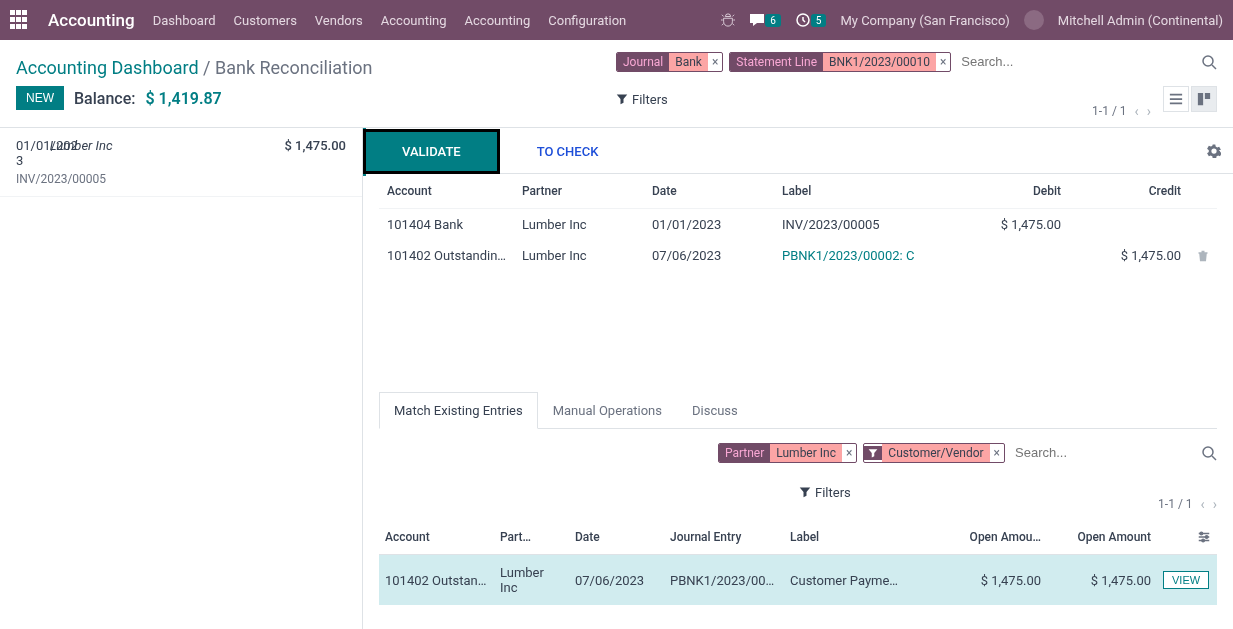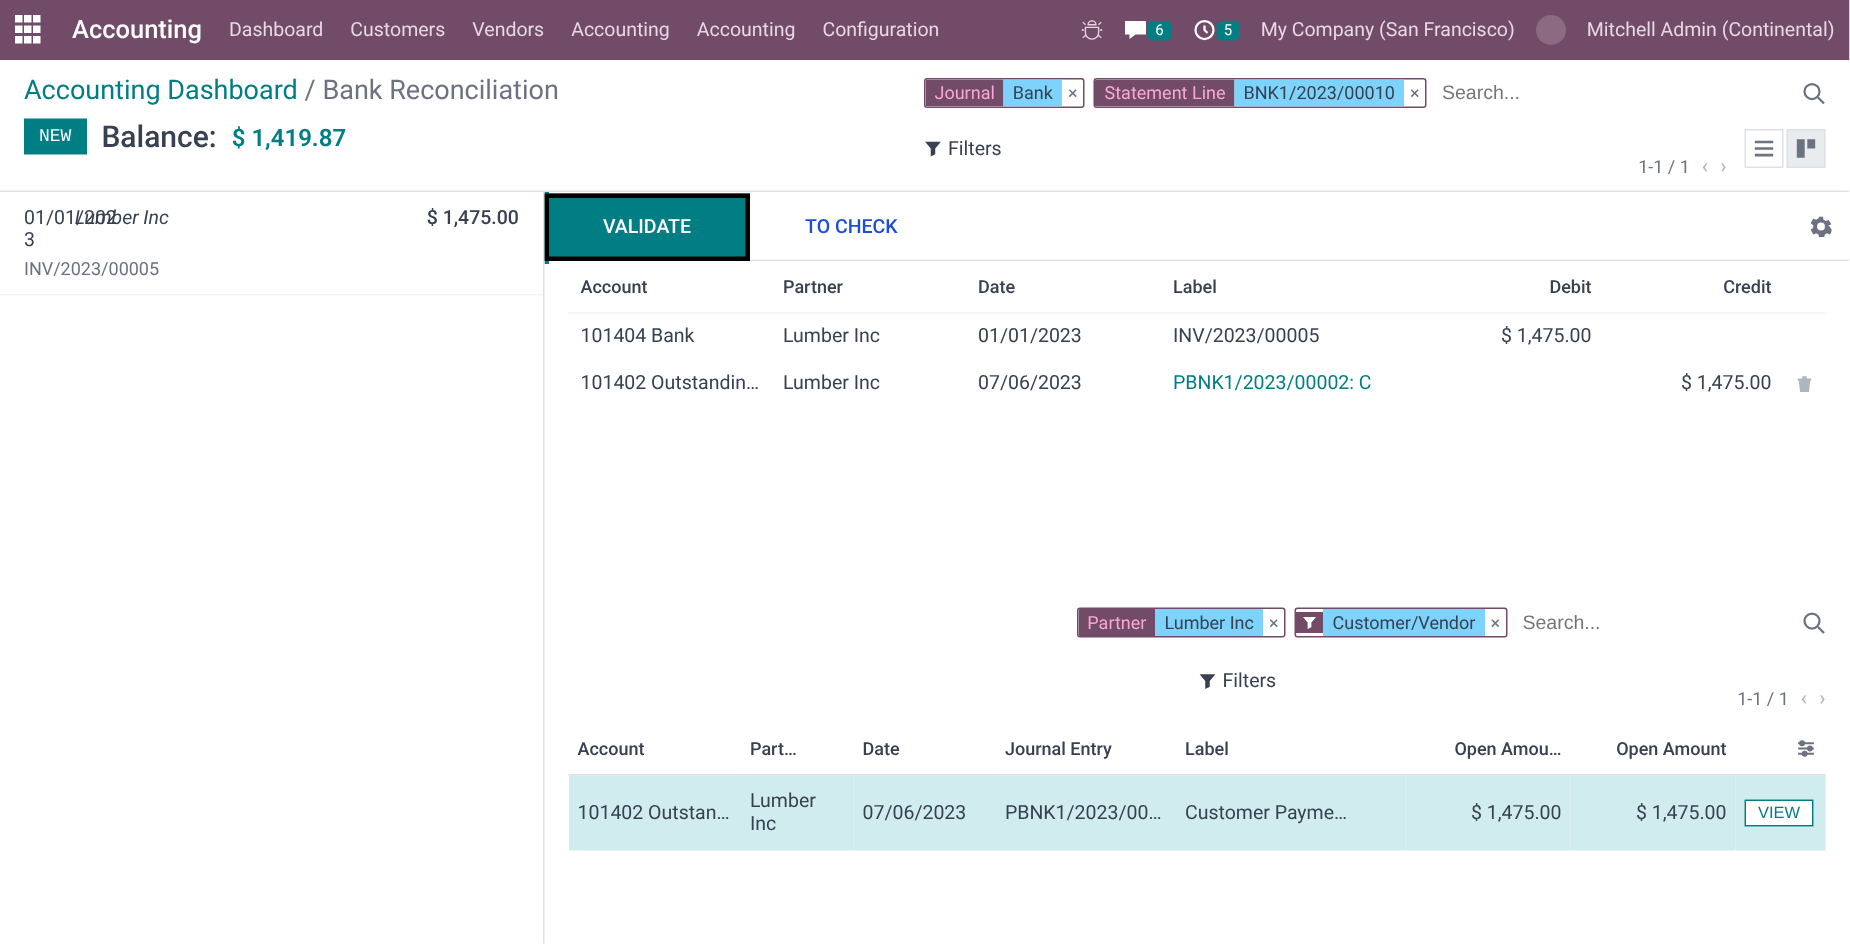--- a/index.html
+++ b/index.html
@@ -10,34 +10,34 @@
 .topnav .apps-icon { width: 20px; height: 20px; display: flex; flex-wrap: wrap; gap: 1px; cursor: pointer; }
 .topnav .apps-icon span { width: 5px; height: 5px; background: #fff; }
 .topnav .brand { font-size: 17px; font-weight: 500; }
 .topnav .navlink { color: #e5d9e2; font-size: 13px; cursor: pointer; }
 .topnav .right { margin-left: auto; display: flex; align-items: center; gap: 14px; }
 .topnav .pill { display: flex; align-items: center; gap: 2px; }
 .badge { background: #017E84; color: #fff; font-size: 10px; padding: 1px 5px; border-radius: 3px; margin-left: -2px; }
 .avatar { width: 20px; height: 20px; border-radius: 50%; background: #8b6a82; display: inline-block; }
 
 
-.breadcrumb-bar { display: flex; align-items: flex-start; padding: 10px 16px 0 16px; border-bottom: 1px solid #dee2e6; }
+.breadcrumb-bar { display: flex; align-items: center; padding: 10px 16px 0 16px; border-bottom: 1px solid #dee2e6; }
 .breadcrumb-left { flex: 0 0 600px; }
 .breadcrumb { font-size: 18px; color: #6b7280; margin-bottom: 8px; }
 .breadcrumb .root { color: #017E84; cursor: pointer; }
 .balance-row { display: flex; align-items: center; gap: 10px; margin-bottom: 10px; }
-.btn-new { background: #017E84; color: #fff; padding: 5px 10px; font-size: 12px; font-weight: 500; border: none; cursor: pointer; font-family: Liberation Mono, monospace; }
-.balance-label { font-size: 20px; font-weight: 500; color: #374151; }
+.btn-new { background: #017E84; color: #fff; padding: 5px 10px; font-size: 12px; font-weight: 500; border: none; cursor: pointer; }
+.balance-label { font-size: 16px; font-weight: 500; color: #374151; }
 .balance-val { font-size: 16px; font-weight: 600; color: #017E84; }
 
 .breadcrumb-right { flex: 1; }
 .search-row { display: flex; align-items: center; gap: 6px; margin-bottom: 6px; }
 .facet { display: inline-flex; align-items: center; border: 1px solid #714B67; border-radius: 2px; overflow: hidden; font-size: 12px; }
 .facet .key { background: #714B67; color: #f9a8d4; padding: 2px 6px; }
-.facet .val { padding: 2px 6px; background: #7dd3fc; color: #374151; }
+.facet .val { padding: 2px 6px; background: #fca5a5; color: #374151; }
 .facet .x { padding: 0 4px; cursor: pointer; color: #6b7280; }
 .search-input { flex: 1; border: none; outline: none; padding: 4px; font-size: 13px; }
 .search-icon { color: #6b7280; cursor: pointer; }
 .controls-row { display: flex; align-items: center; gap: 12px; padding-bottom: 8px; }
 .filters-btn { color: #374151; cursor: pointer; display: flex; align-items: center; gap: 4px; font-size: 13px; }
 .pager { margin-left: auto; color: #6b7280; font-size: 12px; display: flex; align-items: center; gap: 8px; margin-top: 24px; }
 .chev { cursor: pointer; color: #adb5bd; font-size: 14px; }
 .view-switch { display: flex; gap: 2px; }
 .view-btn { width: 26px; height: 26px; border: 1px solid #dee2e6; display: flex; align-items: center; justify-content: center; cursor: pointer; color: #6b7280; }
 .view-btn.active { background: #e9ecef; }
@@ -262,20 +262,25 @@
                     <path d="M3 5h10l-1 10H4zM2 3h12v2H2zM6 1h4v2H6z"></path>
                   </svg>
             </span></td>
           </tr>
         </tbody>
       </table>
     </div>
 
     <div class="recon-spacer"></div>
 
+    <div class="sub-tabs">
+      <div class="sub-tab active">Match Existing Entries</div>
+      <div class="sub-tab">Manual Operations</div>
+      <div class="sub-tab">Discuss</div>
+    </div>
 
     <div class="sub-search">
       <span class="facet">
         <span class="key">Partner</span>
         <span class="val">Lumber Inc</span>
         <span class="x">×</span>
       </span>
       <span class="facet">
         <span class="key" style="padding:2px 4px">
           <svg width="10" height="10" viewBox="0 0 16 16" fill="#fff">

